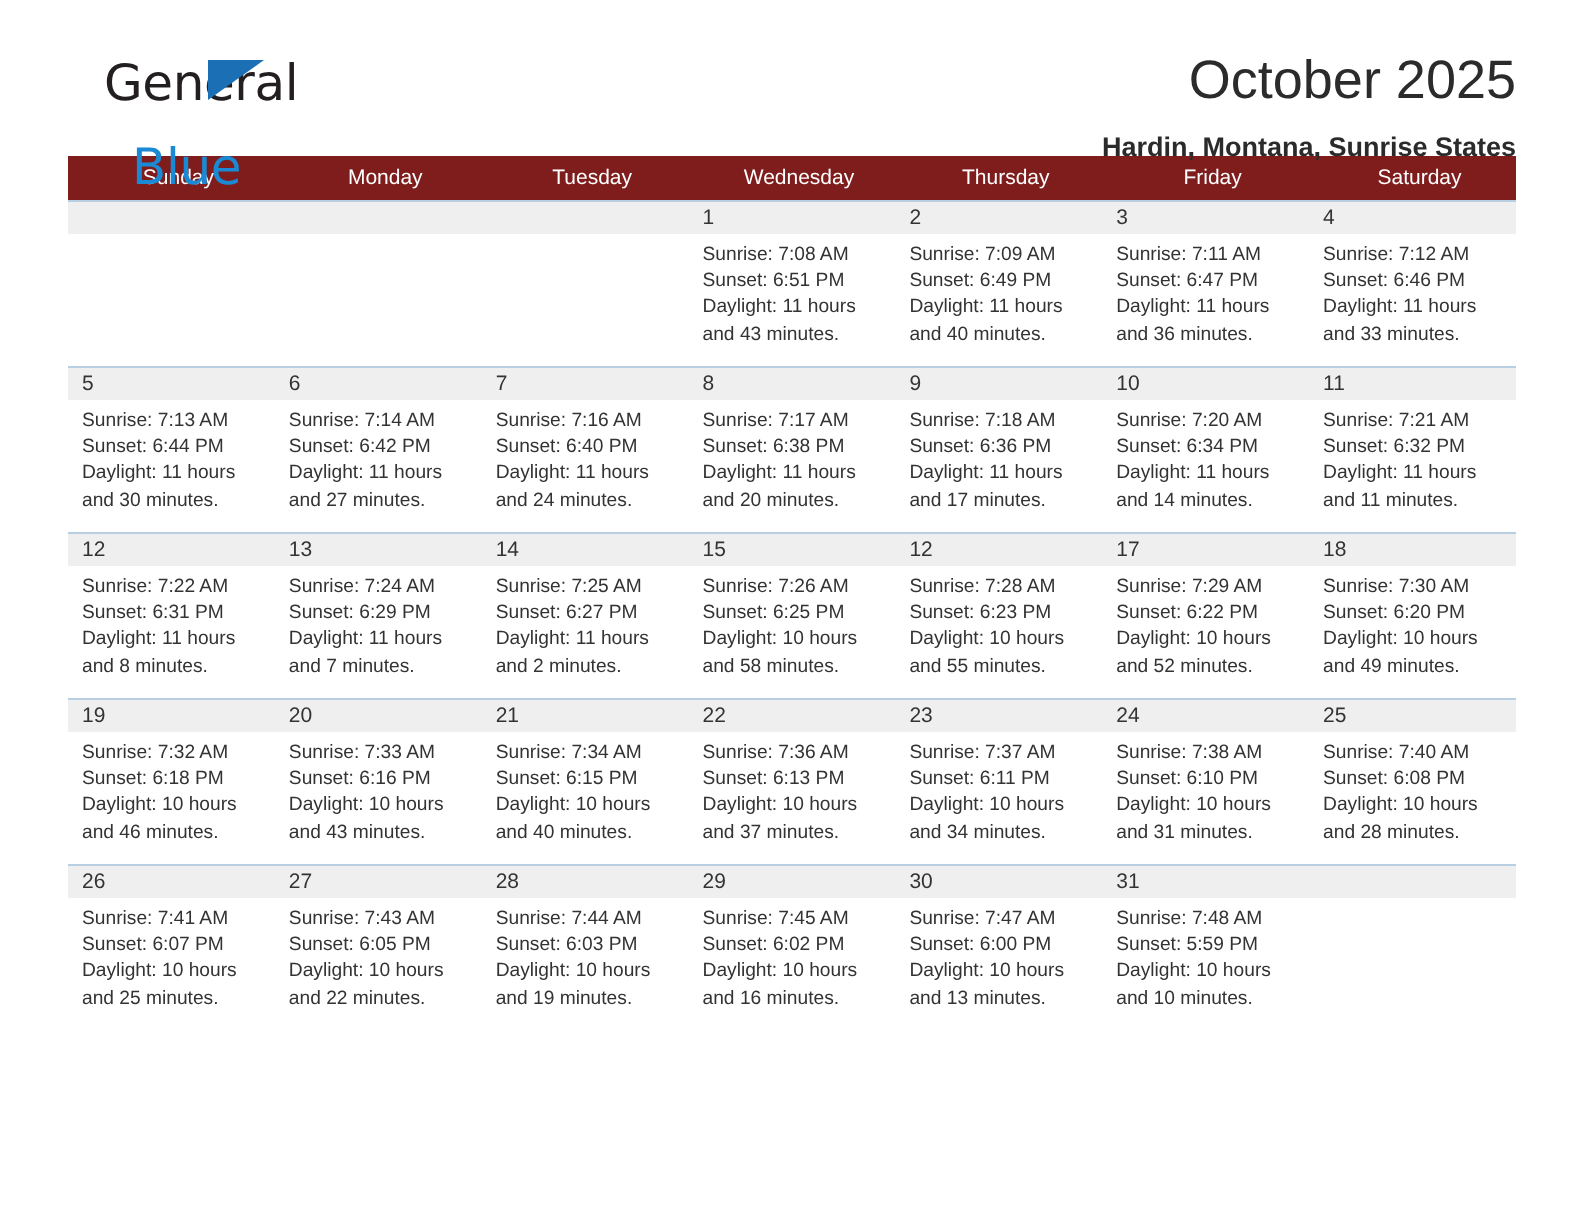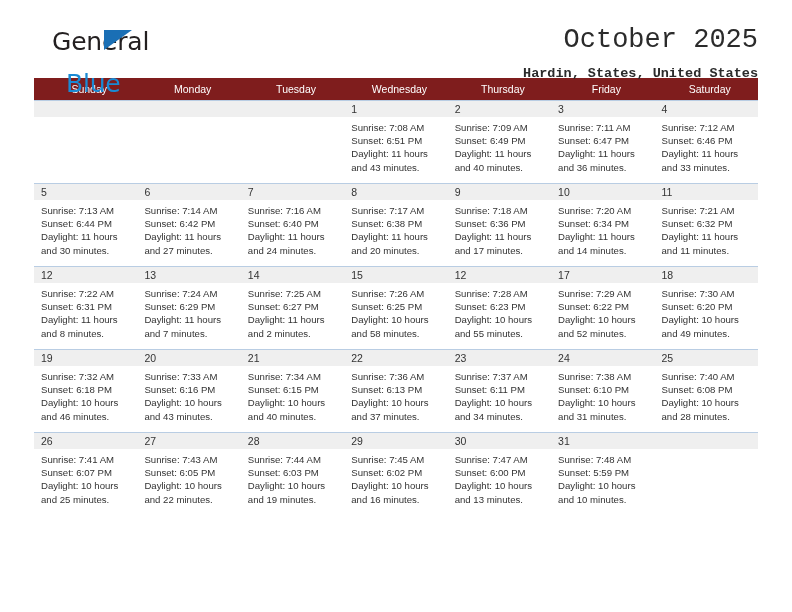--- a/index.html
+++ b/index.html
@@ -60,21 +60,20 @@
     letter-spacing: -0.2px;
     color: #1a8ad4;
     font-family: "DejaVu Sans", sans-serif;
     margin-top: 20px;
   }
   .title-block {
     position: absolute;
     right: 0;
     top: 26px;
     text-align: right;
-    font-family: Liberation Mono, monospace;
   }
   .cal-title {
     font-size: 27px;
     color: #2b2b2b;
     line-height: 1.1;
     font-weight: normal;
     margin: 0;
   }
   .cal-subtitle {
     font-size: 13.5px;
@@ -136,21 +135,21 @@
   <div class="header">
 
     <div class="logo">
       <span class="logo-general">General</span>
       <span class="logo-triangle"></span>
       <span class="logo-blue">Blue</span>
     </div>
 
     <div class="title-block">
       <h1 class="cal-title">October 2025</h1>
-      <div class="cal-subtitle">Hardin, States, United States</div>
+      <div class="cal-subtitle">Hardin, Montana, Sunrise States</div>
     </div>
 
   </div>
 
   <table class="calendar">
     <thead>
       <tr>
         <th>Sunday</th>
         <th>Monday</th>
         <th>Tuesday</th>

